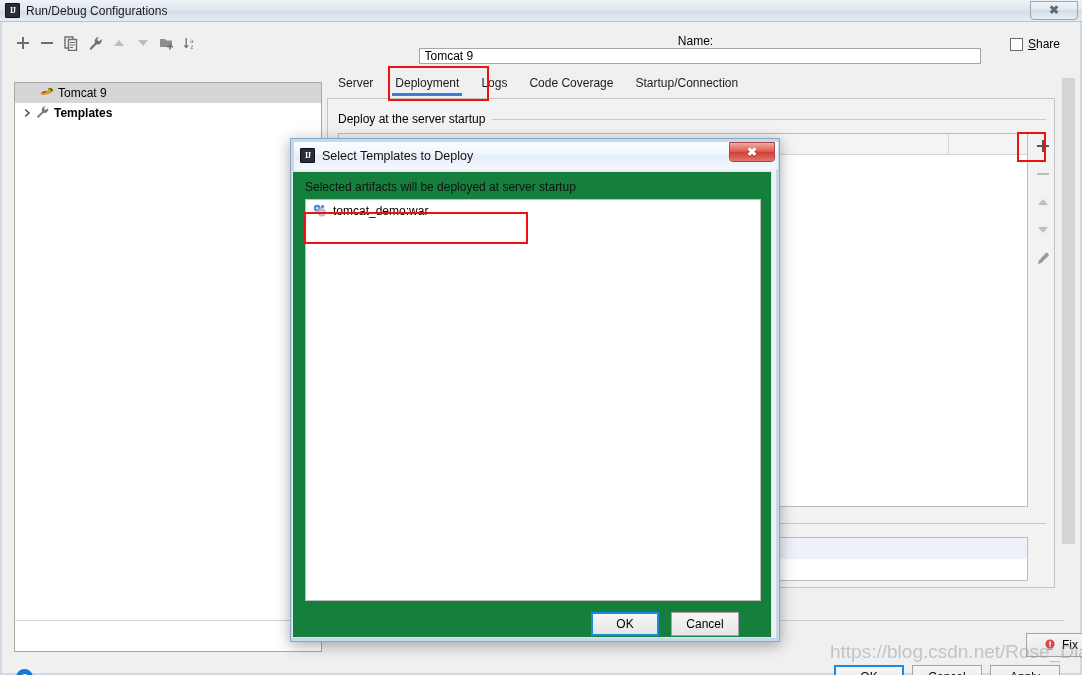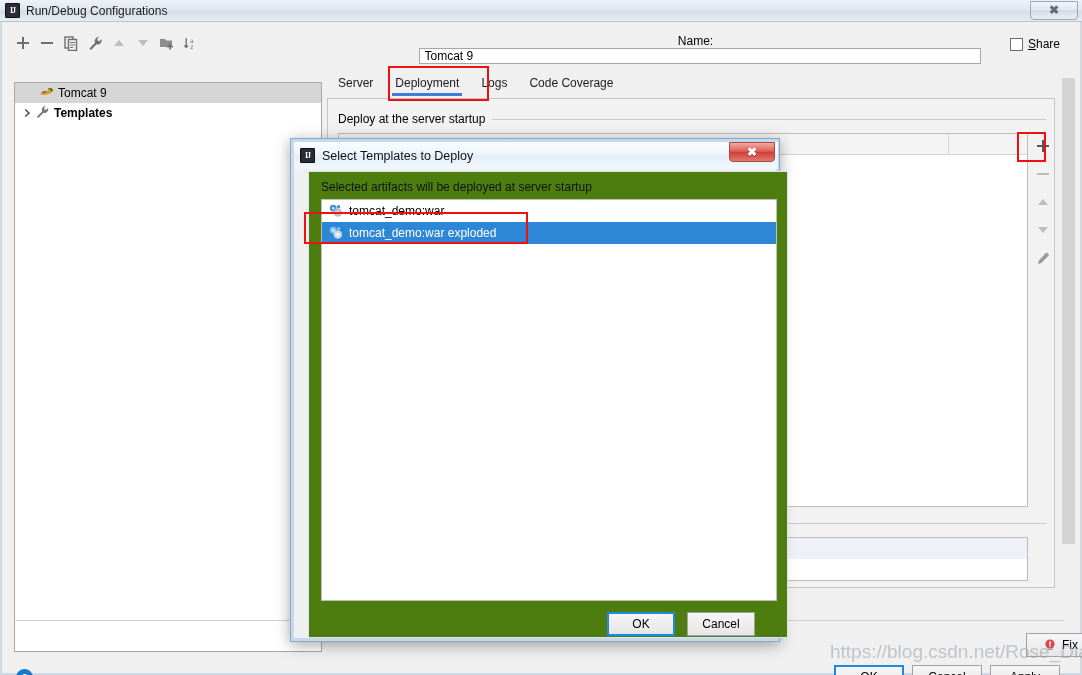--- a/index.html
+++ b/index.html
@@ -289,23 +289,23 @@
     width: 46px; height: 20px;
     border: 1px solid #a34a47;
     border-radius: 0 0 4px 4px;
     background: linear-gradient(to bottom,#f3a9a2 0%, #e06057 45%, #cf3f35 52%, #e4776d 100%);
     display: flex; align-items: center; justify-content: center;
     color: #fff; font-size: 12px; font-weight: bold;
     font-family: "Liberation Serif", serif;
     text-shadow: 0 1px 1px rgba(0,0,0,0.4);
   }
   .dlg-body {
-    position: absolute; left: 17px; top: 32px;
+    position: absolute; left: 1px; top: 32px;
     width: 480px; height: 467px;
-    background: #4d7c0f;
+    background: #15803d;
     border: 1px solid #dfe5ec;
   }
   .dlg-hint {
     position: absolute; left: 12px; top: 8px;
     font-size: 12px; color: #111;
   }
   .dlg-list {
     position: absolute; left: 12px; top: 27px;
     width: 456px; height: 402px;
     background: #fff; border: 1px solid #bfbfbf;
@@ -457,20 +457,21 @@
       <div class="share-box">
         <span class="cb"></span>
         <span class="share-label"><u>S</u>hare</span>
       </div>
 
       <div class="tabs">
         <div class="tab">Server</div>
         <div class="tab active">Deployment</div>
         <div class="tab">Logs</div>
         <div class="tab">Code Coverage</div>
+        <div class="tab">Startup/Connection</div>
       </div>
 
       <div class="content-panel">
         <div class="group-label-row">
           <span class="txt">Deploy at the server startup</span>
           <span class="line"></span>
         </div>
 
         <div class="deploy-table">
           <div class="hdr">
@@ -569,32 +570,20 @@
             <svg width="16" height="16" viewBox="0 0 16 16">
               <circle cx="5.2" cy="5.2" r="3.4" fill="#4a90d9"></circle>
               <circle cx="5.2" cy="5.2" r="1.3" fill="#cfe3f5"></circle>
               <circle cx="9.8" cy="9.6" r="4.1" fill="#b9bfc4"></circle>
               <circle cx="9.8" cy="9.6" r="1.6" fill="#eef1f3"></circle>
               <circle cx="10.6" cy="3.8" r="1.7" fill="#4a90d9"></circle>
             </svg>
           </span>
           <span>tomcat_demo:war</span>
         </div>
-        <div class="art-row sel">
-          <span class="art-icon">
-            <svg width="16" height="16" viewBox="0 0 16 16">
-              <circle cx="5.2" cy="5.2" r="3.4" fill="#7fc0f5"></circle>
-              <circle cx="5.2" cy="5.2" r="1.3" fill="#e6f2fc"></circle>
-              <circle cx="9.8" cy="9.6" r="4.1" fill="#d5dce1"></circle>
-              <circle cx="9.8" cy="9.6" r="1.6" fill="#f5f8fa"></circle>
-              <circle cx="10.6" cy="3.8" r="1.7" fill="#7fc0f5"></circle>
-            </svg>
-          </span>
-          <span>tomcat_demo:war exploded</span>
-        </div>
       </div>
 
       <div class="dlg-btns">
         <div class="dlg-btn focused">OK</div>
         <div class="dlg-btn">Cancel</div>
       </div>
     </div>
   </div>
 
   <div class="ann" style="left:388px; top:66px; width:101px; height:35px;"></div>

